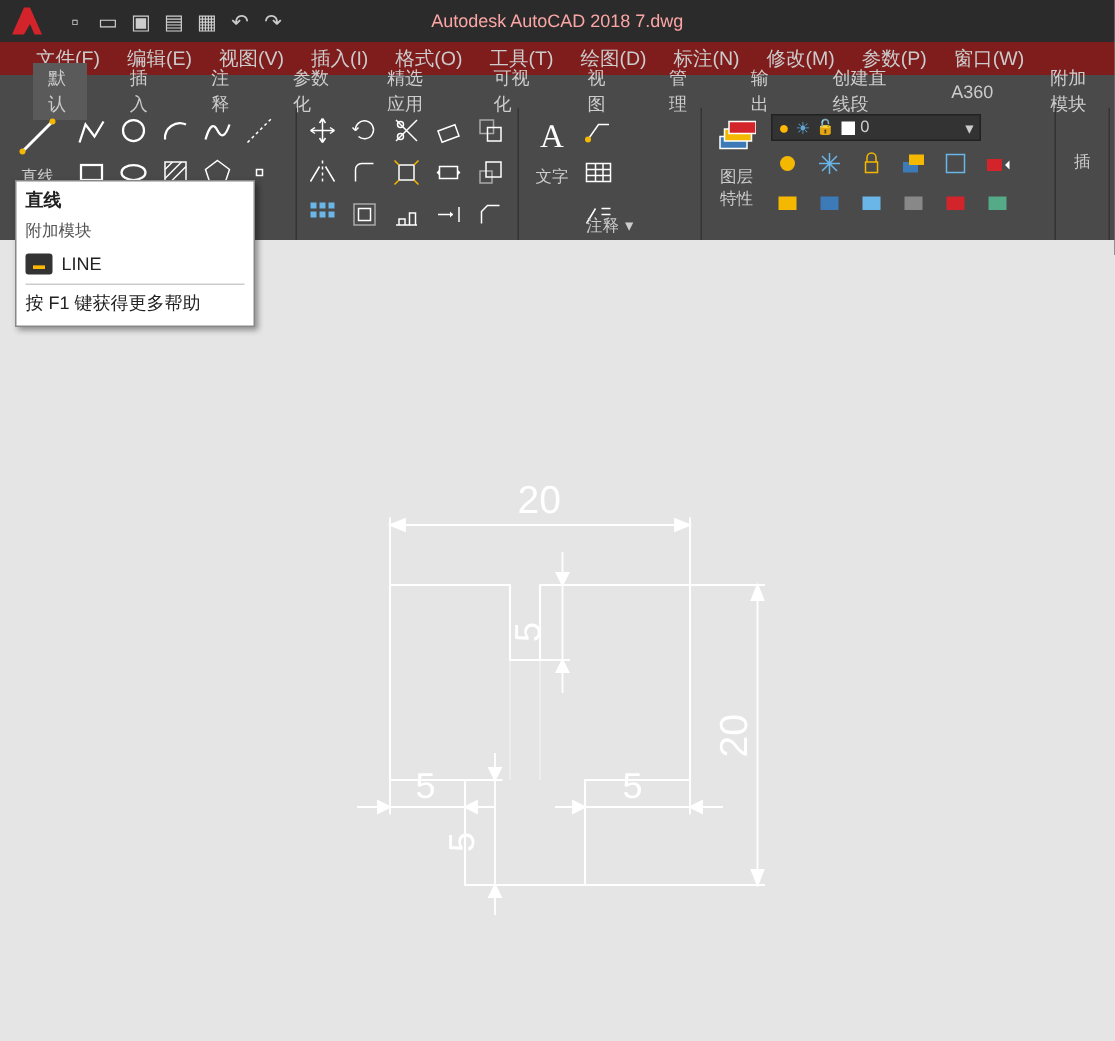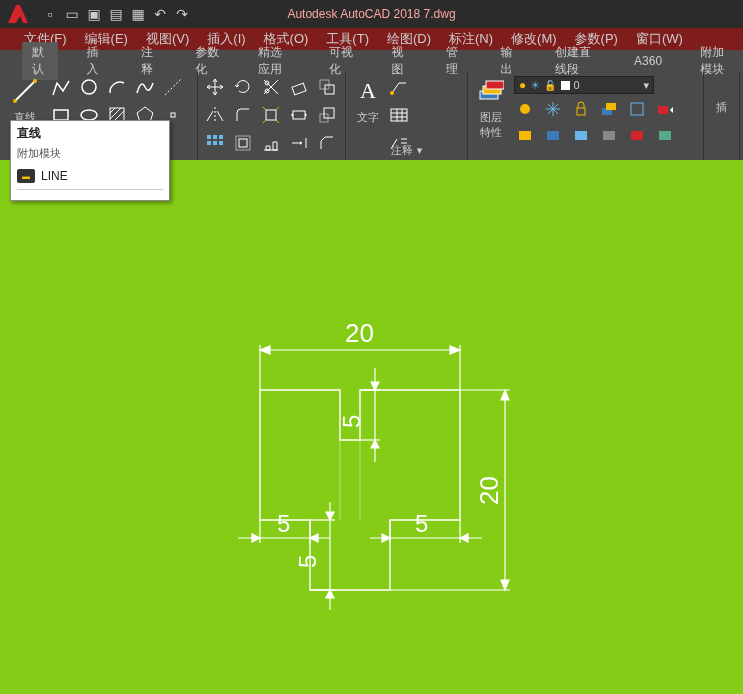--- a/index.html
+++ b/index.html
@@ -43,21 +43,21 @@
 .tooltip .tt-title { font-weight:bold; margin-bottom:4px; }
 .tooltip .tt-desc { color:#555; margin-bottom:8px; font-size:11px; }
 .tooltip .tt-cmd { display:flex; align-items:center; gap:6px; margin-bottom:6px; }
 .tooltip hr { border:none; border-top:1px solid #ccc; margin:4px 0; }
 .cmd-ic { width:18px; height:14px; background:#333; color:#ffb800; font-size:8px; display:flex; align-items:center; justify-content:center; border-radius:2px; }
 
 
 .marker { position:absolute; top:185px; left:2px; color:#7ea24a; font-size:11px; font-family:monospace; }
 
 
-.canvas { position:absolute; top:160px; left:0; right:0; bottom:0; background:#84cc16; }
+.canvas { position:absolute; top:160px; left:0; right:0; bottom:0; background:#e5e5e5; }
 .dwg { position:absolute; top:150px; left:230px; width:300px; height:330px; }
 .dwg svg { width:100%; height:100%; }
 .dim-text { fill:#fff; font-family:Arial; }
 </style>
 </head>
 <body>
 
 <div class="titlebar">
   <div class="logo">
     <svg width="28" height="22" viewBox="0 0 28 22">
@@ -428,20 +428,21 @@
 </div>
 
 <div class="tooltip">
   <div class="tt-title">直线</div>
   <div class="tt-desc">附加模块</div>
   <div class="tt-cmd">
     <span class="cmd-ic">▬</span>
     <span style="font-weight:normal">LINE</span>
   </div>
   <hr>
+  <div>按 F1 键获得更多帮助</div>
 </div>
 
 <div class="marker">I–</div>
 
 <div class="canvas">
   <div class="dwg">
     <svg viewBox="0 0 300 330">
       <g stroke="#fff" stroke-width="1.4" fill="none">
 
         <path d="M30 80

